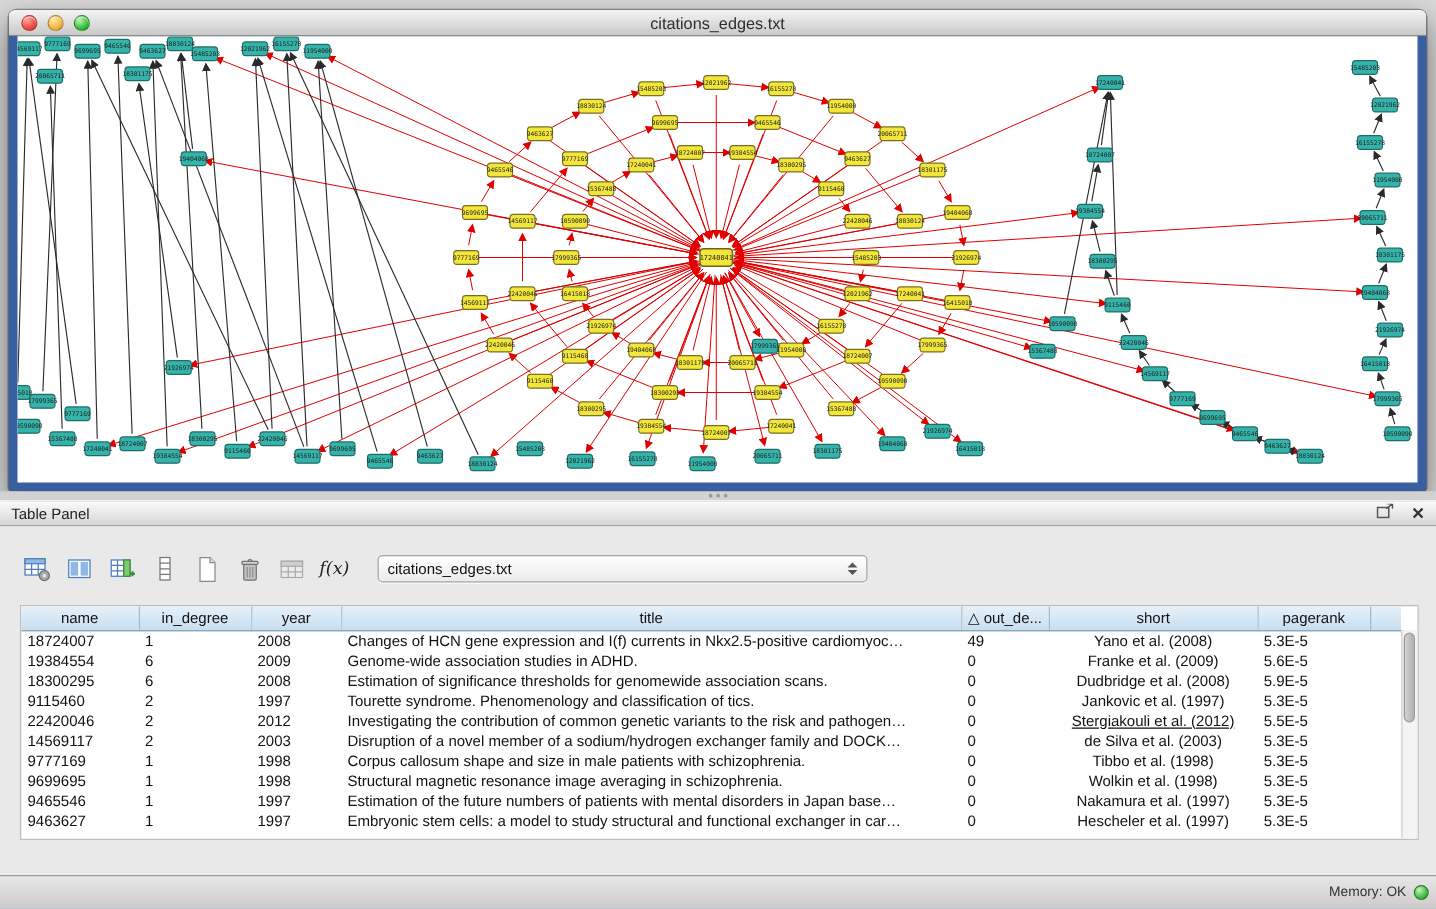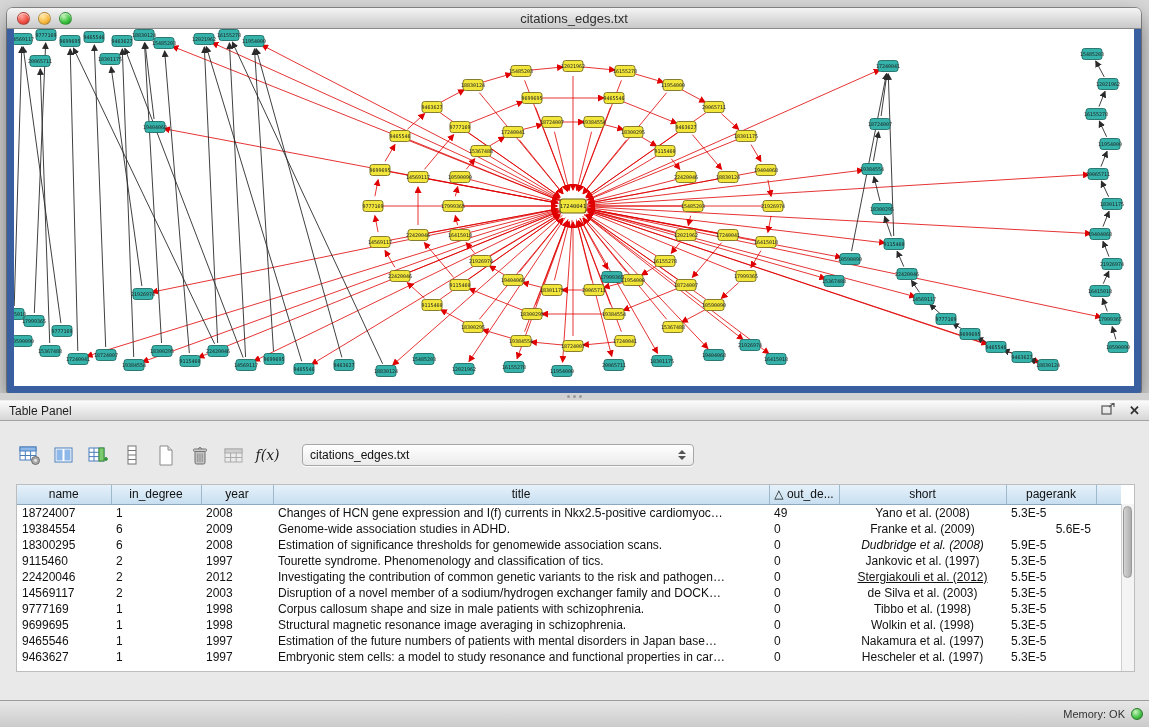--- a/index.html
+++ b/index.html
@@ -881,30 +881,30 @@
             <td style="text-align: left;">5.3E-5</td>
             <td></td>
           </tr>
           <tr>
             <td style="text-align: left;">19384554</td>
             <td style="text-align: left;">6</td>
             <td style="text-align: left;">2009</td>
             <td style="text-align: left;">Genome-wide association studies in ADHD.</td>
             <td style="text-align: left;">0</td>
             <td style="text-align: center;">Franke et al. (2009)</td>
-            <td style="text-align: right;">5.6E-5</td>
+            <td style="text-align: left;">5.6E-5</td>
             <td></td>
           </tr>
           <tr>
             <td style="text-align: left;">18300295</td>
             <td style="text-align: left;">6</td>
             <td style="text-align: left;">2008</td>
             <td style="text-align: left;">Estimation of significance thresholds for genomewide association scans.</td>
             <td style="text-align: left;">0</td>
-            <td style="text-align: center; font-style: italic;">Dudbridge et al. (2008)</td>
+            <td style="text-align: center;">Dudbridge et al. (2008)</td>
             <td style="text-align: left;">5.9E-5</td>
             <td></td>
           </tr>
           <tr>
             <td style="text-align: left;">9115460</td>
             <td style="text-align: left;">2</td>
             <td style="text-align: left;">1997</td>
             <td style="text-align: left;">Tourette syndrome. Phenomenology and classification of tics.</td>
             <td style="text-align: left;">0</td>
             <td style="text-align: center;">Jankovic et al. (1997)</td>
@@ -958,21 +958,21 @@
             <td style="text-align: left;">Estimation of the future numbers of patients with mental disorders in Japan base…</td>
             <td style="text-align: left;">0</td>
             <td style="text-align: center;">Nakamura et al. (1997)</td>
             <td style="text-align: left;">5.3E-5</td>
             <td></td>
           </tr>
           <tr>
             <td style="text-align: left;">9463627</td>
             <td style="text-align: left;">1</td>
             <td style="text-align: left;">1997</td>
-            <td style="text-align: left;">Embryonic stem cells: a model to study resonance and functional properties in car…</td>
+            <td style="text-align: left;">Embryonic stem cells: a model to study structural and functional exchanger in car…</td>
             <td style="text-align: left;">0</td>
             <td style="text-align: center;">Hescheler et al. (1997)</td>
             <td style="text-align: left;">5.3E-5</td>
             <td></td>
           </tr>
         </tbody>
     </table>
     <div class="vscroll">
       <div class="vthumb"></div>
     </div>

